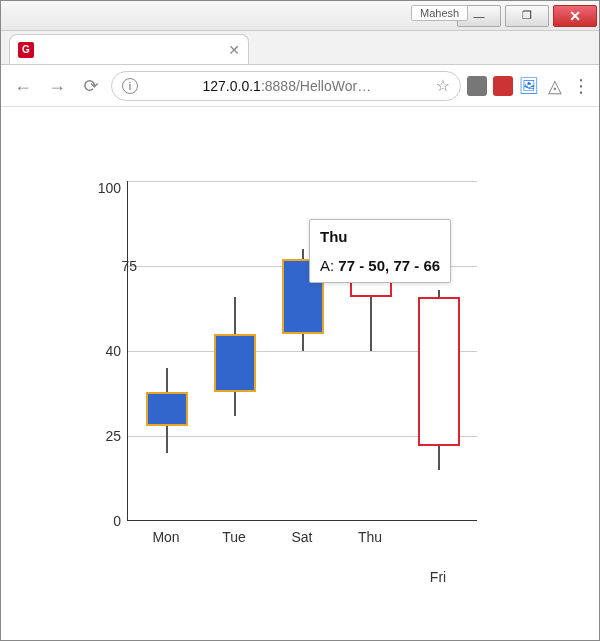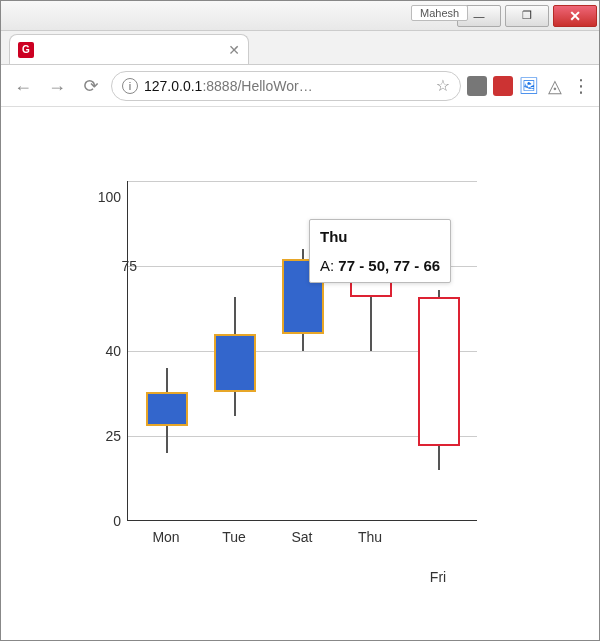--- a/index.html
+++ b/index.html
@@ -113,21 +113,21 @@
     height:30px;
     padding:0 10px;
     background:#fff;
     font-size:14px;
   }
   .omnibox .info-icn {
     width:16px; height:16px; border:1px solid #888; border-radius:50%;
     display:flex; align-items:center; justify-content:center;
     font-size:11px; color:#666; margin-right:6px;
   }
-  .omnibox .url { flex:1; color:#222; white-space:nowrap; overflow:hidden; text-overflow:ellipsis; }
+  .omnibox .url { flex:1; color:#222; white-space:nowrap; overflow:hidden; text-overflow:ellipsis;text-align:center; }
   .omnibox .host { color:#111; }
   .omnibox .path { color:#777; }
   .omnibox .star { color:#888; margin-left:6px; font-size:16px; }
   .ext-icn {
     width:20px; height:20px; border-radius:3px;
     display:flex; align-items:center; justify-content:center;
     font-size:14px;
   }
   .ext-gray { background:#777; }
   .ext-red { background:#c33; }
@@ -273,21 +273,21 @@
         <div class="candle-slot" style="left: 282px; width: 58px;">
           <div class="wick" style="top: 108.8px; height: 180.2px;"></div>
           <div class="body-box dn-fill" style="top: 115.6px; height: 149.6px;"></div>
         </div>
       </div>
     <div id="yticks">
         <div class="ytick" style="top: 340px; left: 36px;">0</div>
         <div class="ytick" style="top: 255px; left: 36px;">25</div>
         <div class="ytick" style="top: 170px; left: 36px;">40</div>
         <div class="ytick" style="top: 85px; left: 52px;">75</div>
-        <div class="ytick" style="top: 16px; left: 36px;">100</div>
+        <div class="ytick" style="top: 7px; left: 36px;">100</div>
       </div>
     <div id="xlabels">
         <div class="xlabel" style="left: 92px;">Mon</div>
         <div class="xlabel" style="left: 160px;">Tue</div>
         <div class="xlabel" style="left: 228px;">Sat</div>
         <div class="xlabel" style="left: 296px;">Thu</div>
         <div class="xlabel" style="left: 364px; margin-top: 40px;">Fri</div>
       </div>
     <div class="tooltip" id="tooltip" style="left:264px; top:38px;">
       <b>Thu</b>

